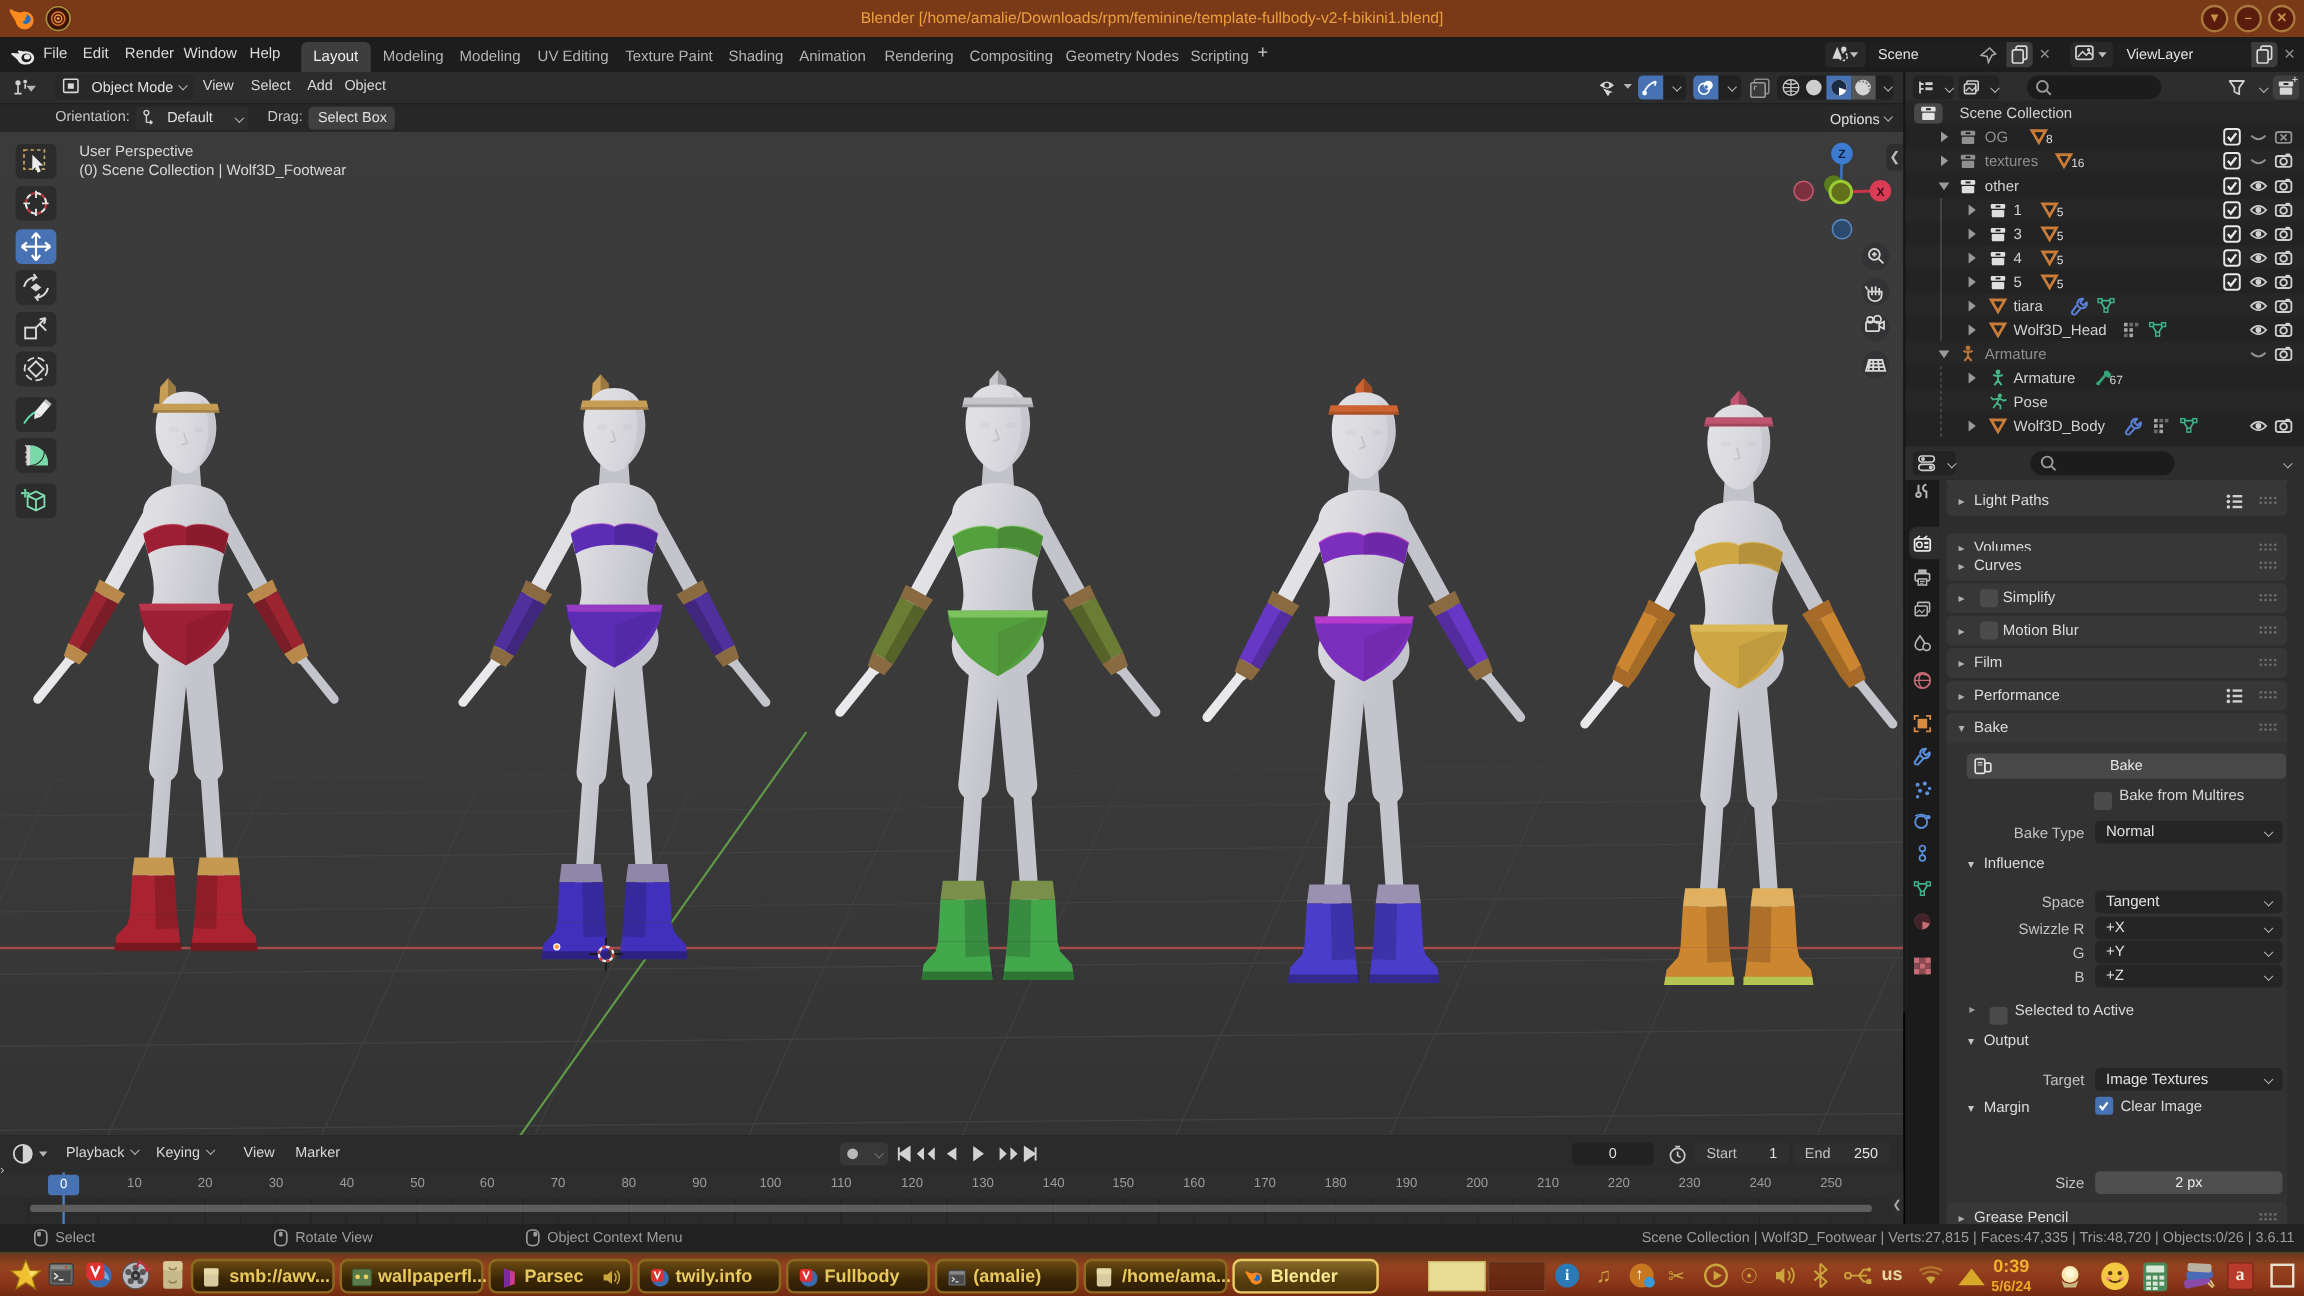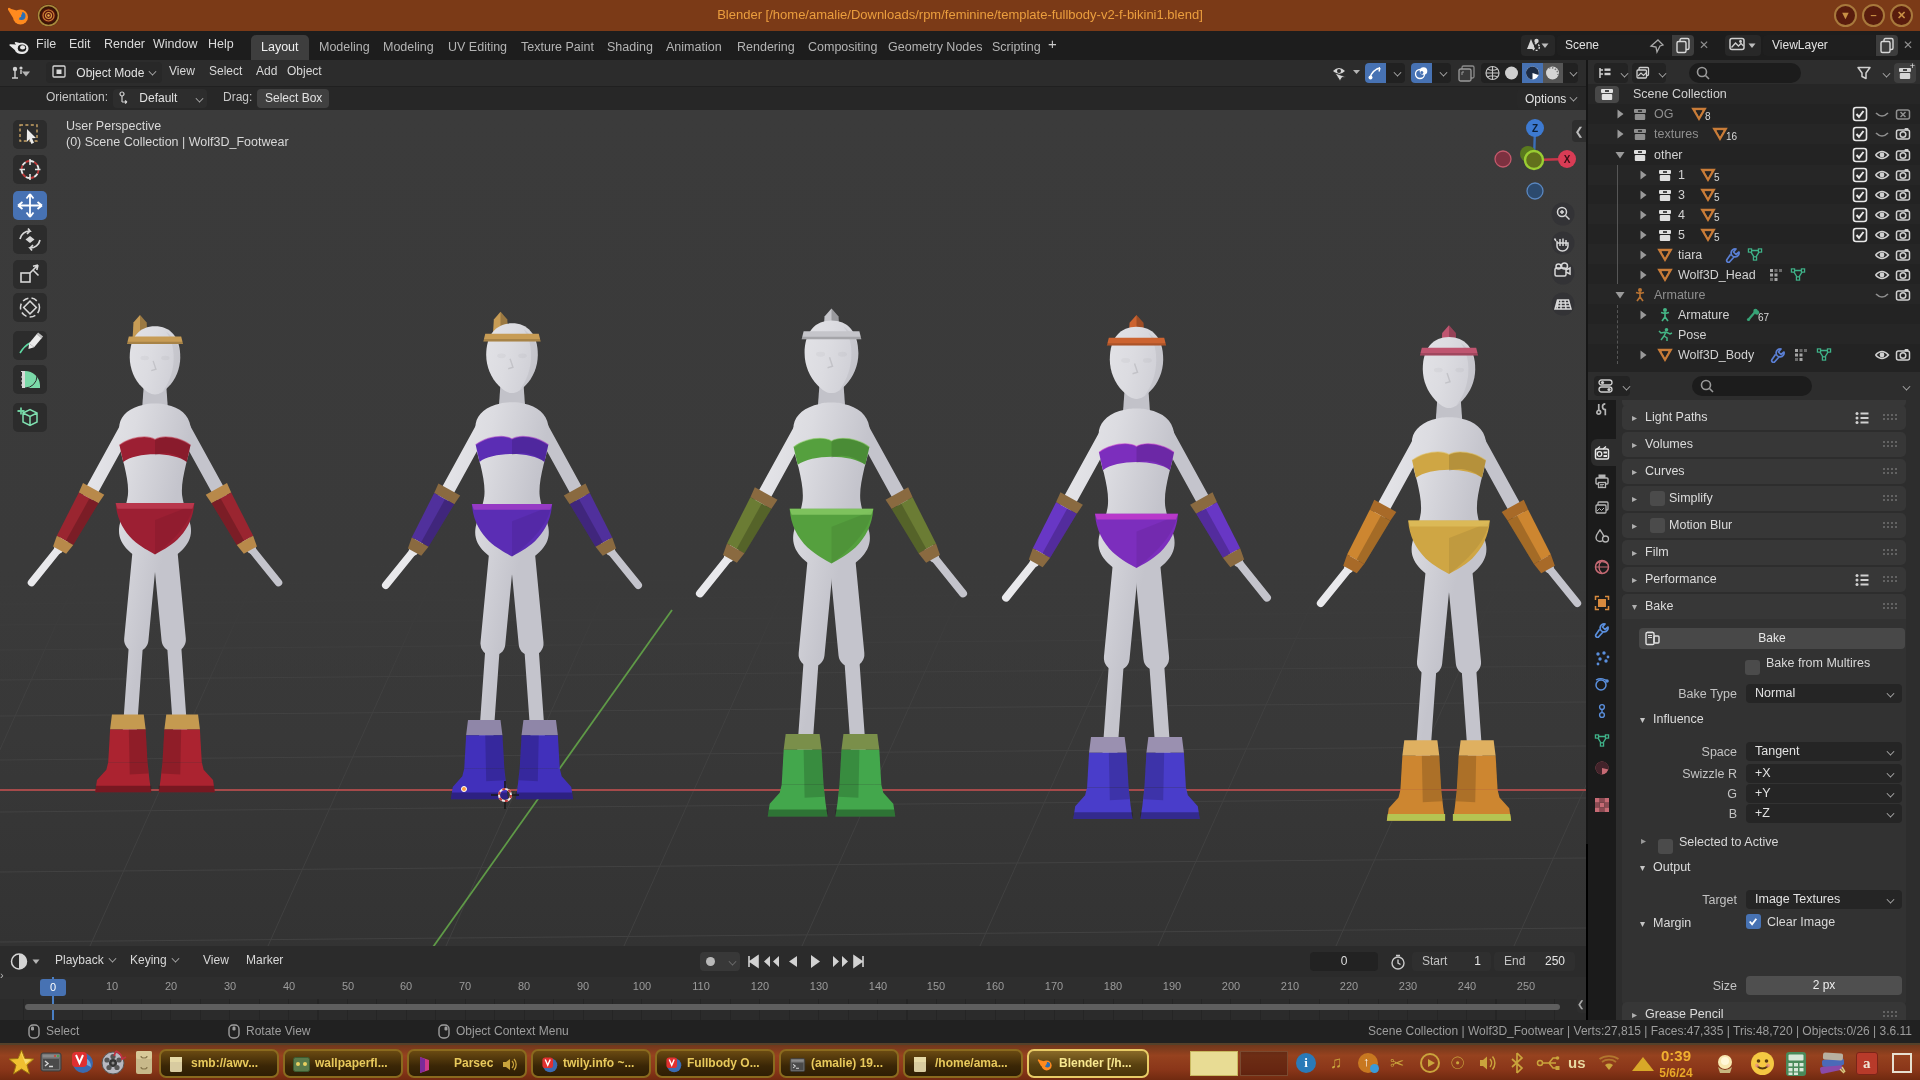--- a/index.html
+++ b/index.html
@@ -45,21 +45,21 @@
 #outliner { position:absolute; left:0; top:0; width:332px; height:310px; background:#232323; }
 #props { position:absolute; left:0; top:312px; width:332px; height:648px; background:#2d2d2d; }
 
 
 #statusbar { position:absolute; left:0; top:1020px; width:1920px; height:23px; background:#212121; color:#9d9d9d; font-size:12px; }
 
 
 #taskbar { position:absolute; left:0; top:1043px; width:1920px; height:37px;
   background:linear-gradient(#70381c, #96421f 30%, #8a3619 70%, #702a10); border-top:2px solid #54412a; }
 .task { position:absolute; top:4px; height:29px; border:2px solid #8a6a1e; border-radius:7px;
-  background:linear-gradient(#6a4a12, #3a2606 60%, #2e1e04); color:#e8c95c; font-weight:bold; font-size:12px; line-height:25px; }
+  background:linear-gradient(#6a4a12, #3a2606 60%, #2e1e04); color:#e8c95c; font-weight:bold; font-size:15px; line-height:25px; }
 .tray { position:absolute; top:8px; color:#caa43c; font-size:17px; }
 .spike { transform:translateX(var(--sdx,0px)); }
 .rnum { position:absolute; top:3px; transform:translateX(-50%); color:#9b9b9b; font-size:11px; }
 .orow { position:absolute; left:0; width:332px; height:20px; }
 .olbl { position:absolute; font-size:12.5px; color:#d2d2d2; line-height:15px; }
 .ocnt { position:absolute; font-size:10px; color:#d8d8d8; }
 .phead { position:absolute; left:34px; width:284px; height:25px; background:#373737; border-radius:5px; color:#dcdcdc; line-height:25px; font-size:12.5px; }
 .ptri { color:#b0b0b0; font-size:10px; margin:0 8px 0 10px; }
 .ptri2 { color:#c5c5c5; font-size:10px; margin-right:8px; }
 .pcb { position:absolute; width:15px; height:15px; background:#4b4b4b; border-radius:3px; margin-top:5px; }
@@ -1000,21 +1000,21 @@
             </g>
           </svg>
     </g>
     
     <div class="abs" style="left:34px;top:28px;width:284px;height:7px;background:#373737;border-radius:0 0 5px 5px"></div>
     <div class="phead" style="top:33px"><span class="ptri">▸</span>Light Paths<svg class="abs" style="right:36px;top:5px" width="16" height="16">
             <use href="#ic-list"></use>
           </svg><svg class="abs" style="right:8px;top:8px" width="16" height="10">
             <use href="#ic-grip"></use>
           </svg></div>
-    <div class="phead" style="top:60px"><span class="ptri">▸</span>Volumes<svg class="abs" style="right:8px;top:8px" width="16" height="10">
+    <div class="phead" style="top:72px"><span class="ptri">▸</span>Volumes<svg class="abs" style="right:8px;top:8px" width="16" height="10">
             <use href="#ic-grip"></use>
           </svg></div>
     <div class="phead" style="top:87px"><span class="ptri">▸</span>Curves<svg class="abs" style="right:8px;top:8px" width="16" height="10">
             <use href="#ic-grip"></use>
           </svg></div>
     <div class="phead" style="top:114px"><span class="ptri">▸</span><span class="pcb"></span><span style="margin-left:24px">Simplify</span><svg class="abs" style="right:8px;top:8px" width="16" height="10">
             <use href="#ic-grip"></use>
           </svg></div>
     <div class="phead" style="top:141px"><span class="ptri">▸</span><span class="pcb"></span><span style="margin-left:24px">Motion Blur</span><svg class="abs" style="right:8px;top:8px" width="16" height="10">
             <use href="#ic-grip"></use>
@@ -1137,21 +1137,21 @@
           <circle cx="5" cy="7" r="2" fill="#e8d060"></circle>
           <circle cx="12" cy="7" r="2" fill="#e8d060"></circle>
         </svg>
       <span style="margin-left:30px">wallpaperfl...</span>
     </div>
     <div class="task" style="left:407px;width:120px">
       <svg style="position:absolute;left:8px;top:5px" width="15" height="18" viewBox="0 0 15 18">
           <path d="M3,1 L12,4 L12,14 L3,17 Z" fill="#d03a8a"></path>
           <path d="M3,1 L8,3 L8,15 L3,17 Z" fill="#7a2a9a"></path>
         </svg>
-      <span style="margin-left:45px">Parsec</span>
+      <span style="margin-left:28px">Parsec</span>
       <svg style="position:absolute;right:8px;top:7px" width="15" height="13" viewBox="0 0 15 13">
           <path d="M1,4 L4,4 L8,1 L8,12 L4,9 L1,9 Z" fill="#caa43c"></path>
           <path d="M10,3 a5,5 0 0 1 0,7 M12,1 a8,8 0 0 1 0,11" stroke="#caa43c" stroke-width="1.3" fill="none"></path>
         </svg>
     </div>
     <div class="task" style="left:531px;width:120px">
       <svg style="position:absolute;left:8px;top:5px" width="17" height="17" viewBox="0 0 24 24">
           <circle cx="13" cy="13" r="10" fill="#3a6ab0"></circle>
           <rect x="2" y="2" width="15" height="15" rx="4" fill="#e03030"></rect>
           <path d="M6,5 l3.5,8 3.5,-8" fill="none" stroke="#fff" stroke-width="2"></path>

